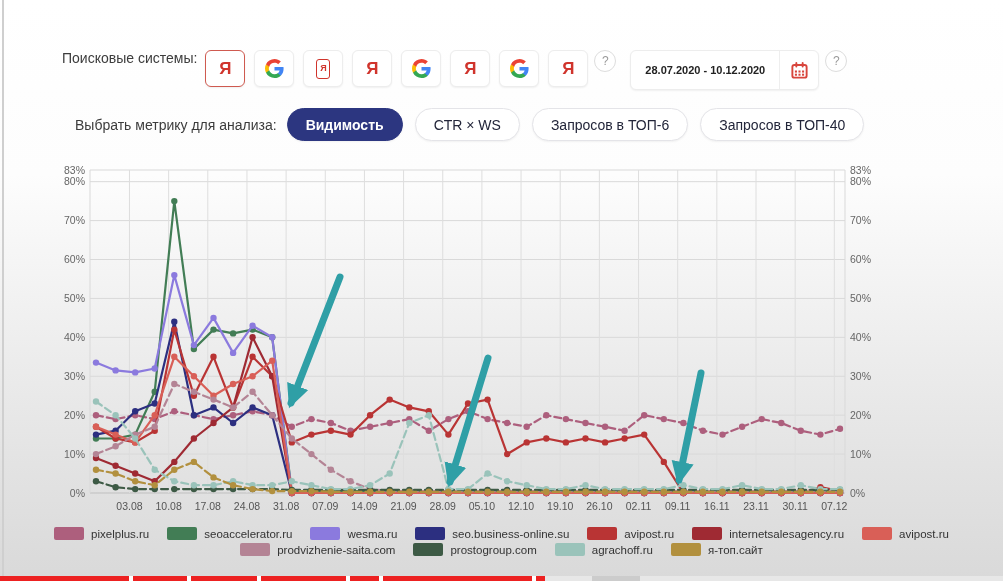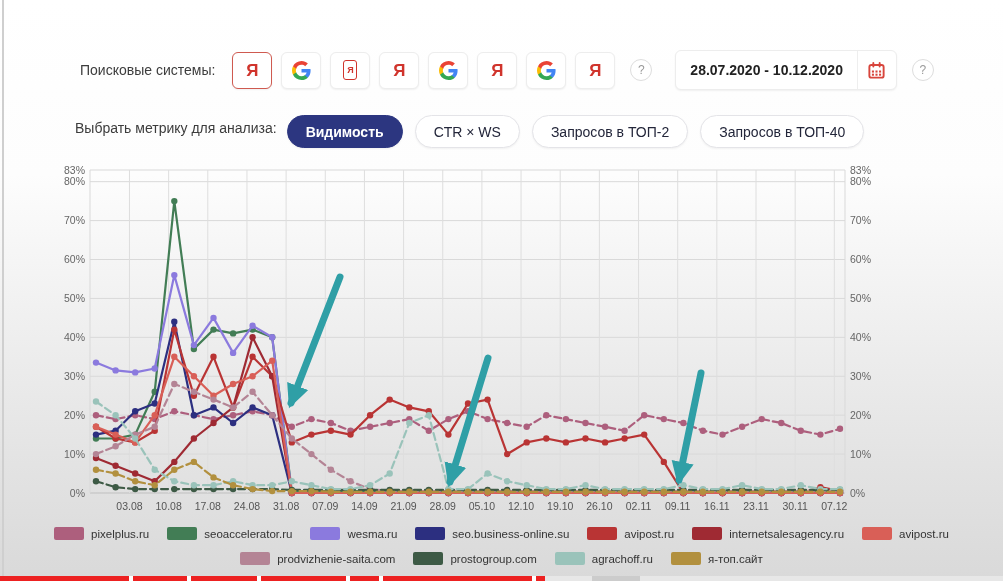--- a/index.html
+++ b/index.html
@@ -6,21 +6,21 @@
   body{
     width:1003px;height:581px;overflow:hidden;
     font-family:"Liberation Sans",sans-serif;
     background:linear-gradient(180deg,#ffffff 0%,#fdfdfd 30%,#ececec 62%,#d9d9d9 100%);
     position:relative;
   }
   .page{position:absolute;inset:0;}
   .left-edge{position:absolute;left:2px;top:0;width:2px;height:100%;background:#cfcfcf;}
 
   
-  .engines-row{position:absolute;top:50px;left:80px;display:flex;align-items:center;gap:9px;}
+  .engines-row{position:absolute;top:50px;left:62px;display:flex;}
   .row-label{font-size:14px;color:#3c3c3c;margin-right:8px;white-space:nowrap;}
   .engine-btn{
     width:40px;height:37px;border-radius:6px;background:#fff;border:1px solid #ededed;
     box-shadow:0 1px 2px rgba(0,0,0,.06);display:flex;align-items:center;justify-content:center;
     cursor:pointer;box-sizing:border-box;
   }
   .engine-btn.selected{border:1px solid #cf5a50;}
   .ya-glyph{color:#d0342c;font-weight:700;font-size:17px;line-height:1;}
   .gicon{width:19px;height:19px;display:block;}
   .phone{width:14px;height:20px;border:1.6px solid #d0342c;border-radius:3px;
@@ -28,37 +28,37 @@
   .phone .ya-glyph{font-size:9px;}
   .help-btn{
     width:22px;height:22px;border-radius:50%;border:1px solid #ddd;background:#fff;
     color:#9a9a9a;font-size:12px;display:flex;align-items:center;justify-content:center;
     cursor:pointer;margin-left:6px;box-sizing:border-box;
   }
   .date-box{
     margin-left:14px;height:38px;background:#fff;border:1px solid #ededed;border-radius:6px;
     box-shadow:0 1px 2px rgba(0,0,0,.06);display:flex;align-items:center;cursor:pointer;
   }
-  .date-text{font-size:14px;font-weight:600;color:#222;padding:0 14px;white-space:nowrap;}
+  .date-text{font-size:11px;font-weight:600;color:#222;padding:0 14px;white-space:nowrap;}
   .date-div{width:1px;height:100%;background:#eee;}
   .cal-wrap{width:38px;display:flex;align-items:center;justify-content:center;}
 
   .metrics-row{position:absolute;top:108px;left:75px;display:flex;align-items:center;gap:2px;}
   .pill{
     height:33px;padding:0 18px;border-radius:17px;background:#fff;border:1px solid #e4e4e8;
     box-shadow:0 1px 2px rgba(0,0,0,.05);display:flex;align-items:center;font-size:14px;
-    color:#23263a;cursor:pointer;white-space:nowrap;box-sizing:border-box;margin-top:7px;
+    color:#23263a;cursor:pointer;white-space:nowrap;box-sizing:border-box;
   }
   .pill.selected{background:#2c3680;border-color:#2c3680;color:#fff;font-weight:600;}
 
   
   #chart{position:absolute;left:0;top:155px;width:1003px;height:375px;}
 
   
-  .legend{position:absolute;left:0;top:527px;width:1003px;display:flex;flex-direction:column;gap:12px;}
+  .legend{position:absolute;left:0;top:527px;width:1003px;display:flex;flex-direction:column;gap:3px;}
   .legend-row{display:flex;justify-content:center;gap:18px;}
   .lg-item{display:flex;align-items:center;gap:7px;}
   .lg-swatch{width:30px;height:13px;border-radius:2px;display:block;}
   .lg-label{font-size:11.5px;color:#333;}
 
   
   .video-bar{position:absolute;left:0;bottom:0;width:1003px;height:5px;background:#ffffff;}
   .video-bar .seg{position:absolute;top:0;height:5px;}
 </style>
 </head>
@@ -131,21 +131,21 @@
       </span>
     </div>
     <button class="help-btn">?</button>
   </div>
 
   <div class="metrics-row">
     <span class="row-label">Выбрать метрику для анализа:</span>
     <div id="metric-pills" style="display:flex;gap:12px;">
         <div class="pill selected">Видимость</div>
         <div class="pill">CTR × WS</div>
-        <div class="pill">Запросов в ТОП-2</div>
+        <div class="pill">Запросов в ТОП-6</div>
         <div class="pill">Запросов в ТОП-40</div>
       </div>
   </div>
 
   <svg id="chart" viewBox="0 155 1003 375">
     <defs>
       <marker id="arrh" markerWidth="4.4" markerHeight="4.4" refX="2.6" refY="1.6" orient="auto">
         <path d="M0,0 L3.4,1.6 L0,3.2 z" fill="#2f9fa6"></path>
       </marker>
     </defs>

